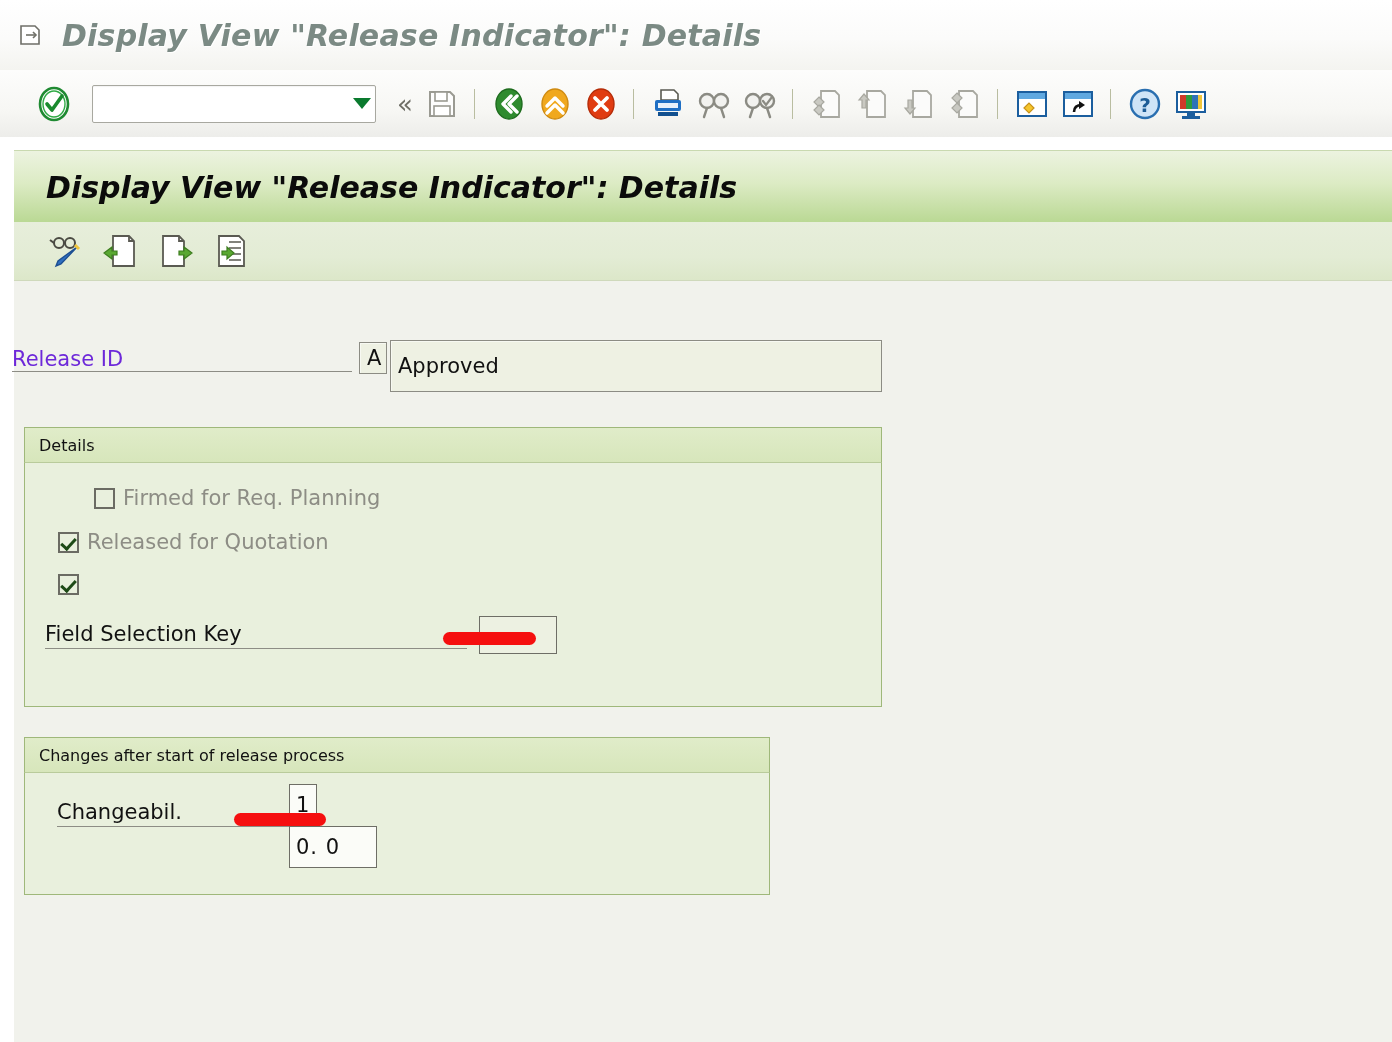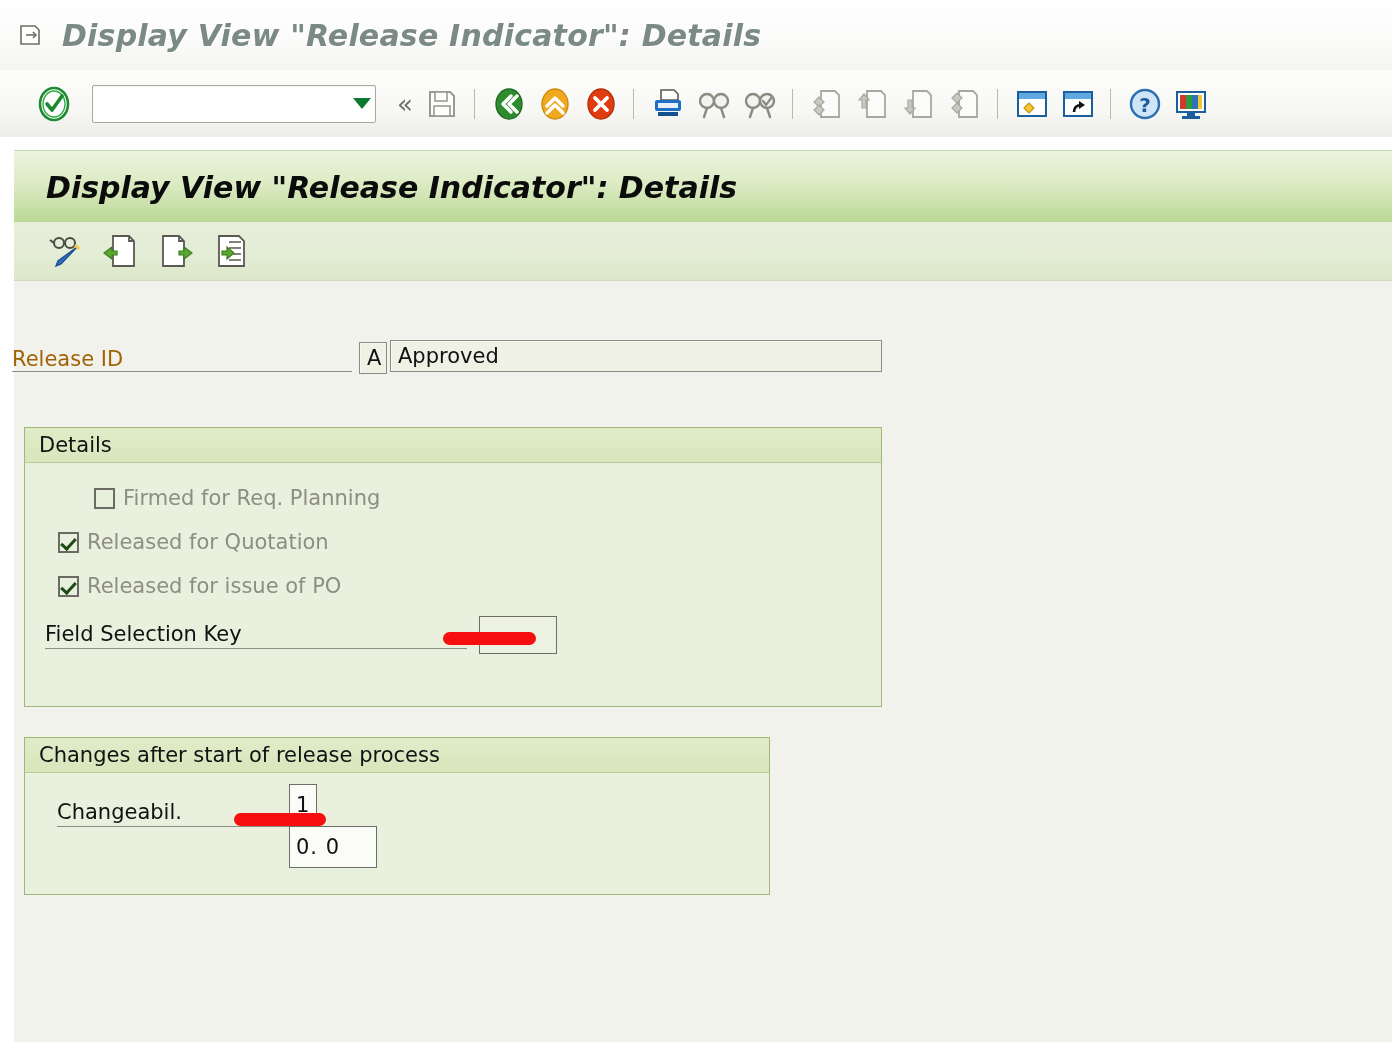--- a/index.html
+++ b/index.html
@@ -136,21 +136,21 @@
   
   .canvas {
     position: absolute;
     left: 14px; top: 143px;
     width: 1378px; height: 762px;
     background: #f1f2ec;
   }
   .lbl {
     font-family: "DejaVu Sans", "Liberation Sans", sans-serif;
     font-size: 21px;
-    color: #a16207;
+    color: #6d28d9;
     white-space: nowrap;
   }
   .lbl-under {
     position: absolute;
     left: 12px; top: 202px;
     width: 340px; height: 32px;
     border-bottom: 1px solid #8d8d85;
     display: flex; align-items: flex-end;
   }
   .fld {
@@ -172,21 +172,21 @@
     height: 36px;
     background: linear-gradient(to bottom, #e0ecc9 0%, #d7e6bb 100%);
     border: 1px solid #9fb87a;
     border-bottom: 1px solid #b9cb9b;
     box-sizing: border-box;
     display: flex; align-items: center;
   }
   .group-head span {
     margin-left: 14px;
     font-family: "DejaVu Sans", "Liberation Sans", sans-serif;
-    font-size: 21px;
+    font-size: 16px;
     color: #111111;
     white-space: nowrap;
   }
   .group-body {
     background: #e9f0dd;
     border: 1px solid #9fb87a;
     border-top: 0;
     box-sizing: border-box;
     position: relative;
   }
@@ -475,21 +475,21 @@
       </svg>
     </div>
   </div>
 
   <div class="lbl-under">
     <span class="lbl">Release ID</span>
   </div>
   <div class="fld" style="left:359px; top:205px; width:28px; height:32px;">
     <span>A</span>
   </div>
-  <div class="fld" style="left:390px; top:203px; width:492px; height:32px;">
+  <div class="fld" style="left:390px; top:203px; width:492px; height:52px;">
     <span>Approved</span>
   </div>
 
   <div class="group" style="left:24px; top:290px; width:858px;">
     <div class="group-head">
       <span>Details</span>
     </div>
     <div class="group-body" style="height:244px;">
 
       <div class="cbrow" style="left:33px; top:23px;margin-left:36px;">
@@ -497,21 +497,20 @@
         <span class="cblabel">Firmed for Req. Planning</span>
       </div>
 
       <div class="cbrow" style="left:33px; top:67px;">
         <span class="cbox checked"></span>
         <span class="cblabel">Released for Quotation</span>
       </div>
 
       <div class="cbrow" style="left:33px; top:111px;">
         <span class="cbox checked"></span>
-        <span class="cblabel">Released for issue of PO</span>
       </div>
 
       <div class="ulabel" style="left:20px; top:148px; width:422px; height:38px;">
         <span>Field Selection Key</span>
       </div>
       <div class="inputbox" style="left:454px; top:153px; width:78px; height:38px;">
         <span></span>
       </div>
     </div>
   </div>

